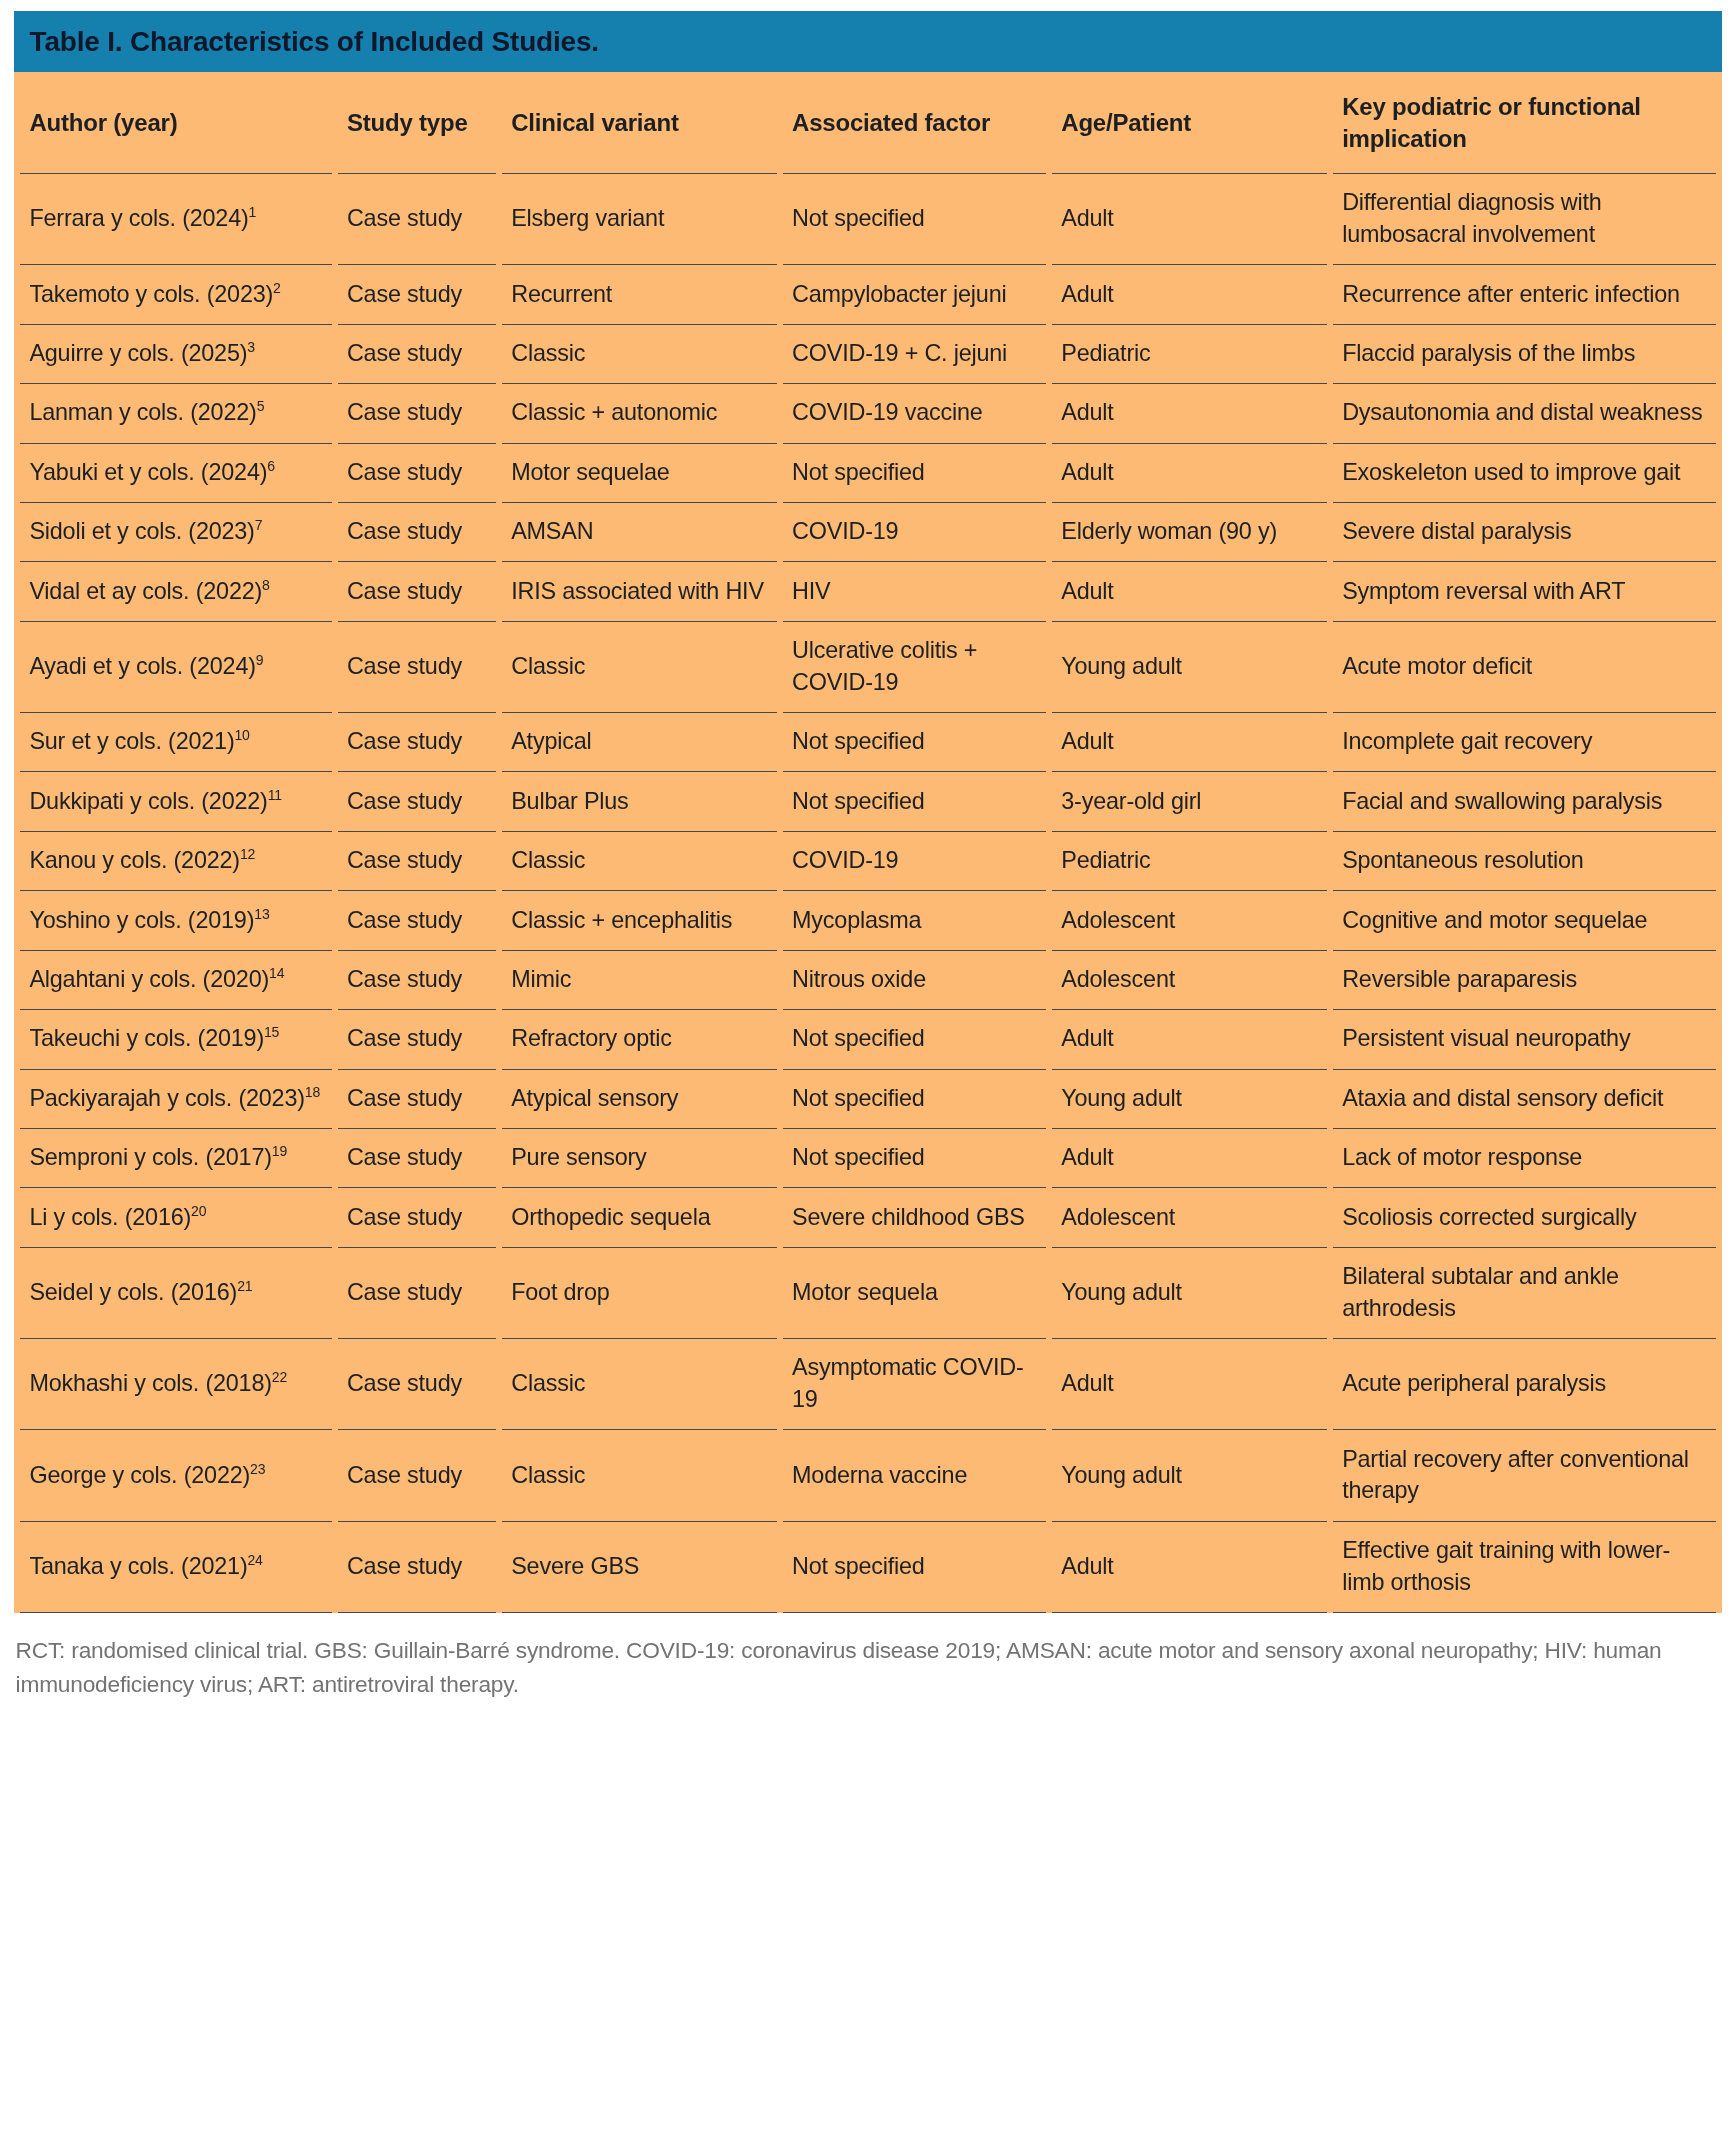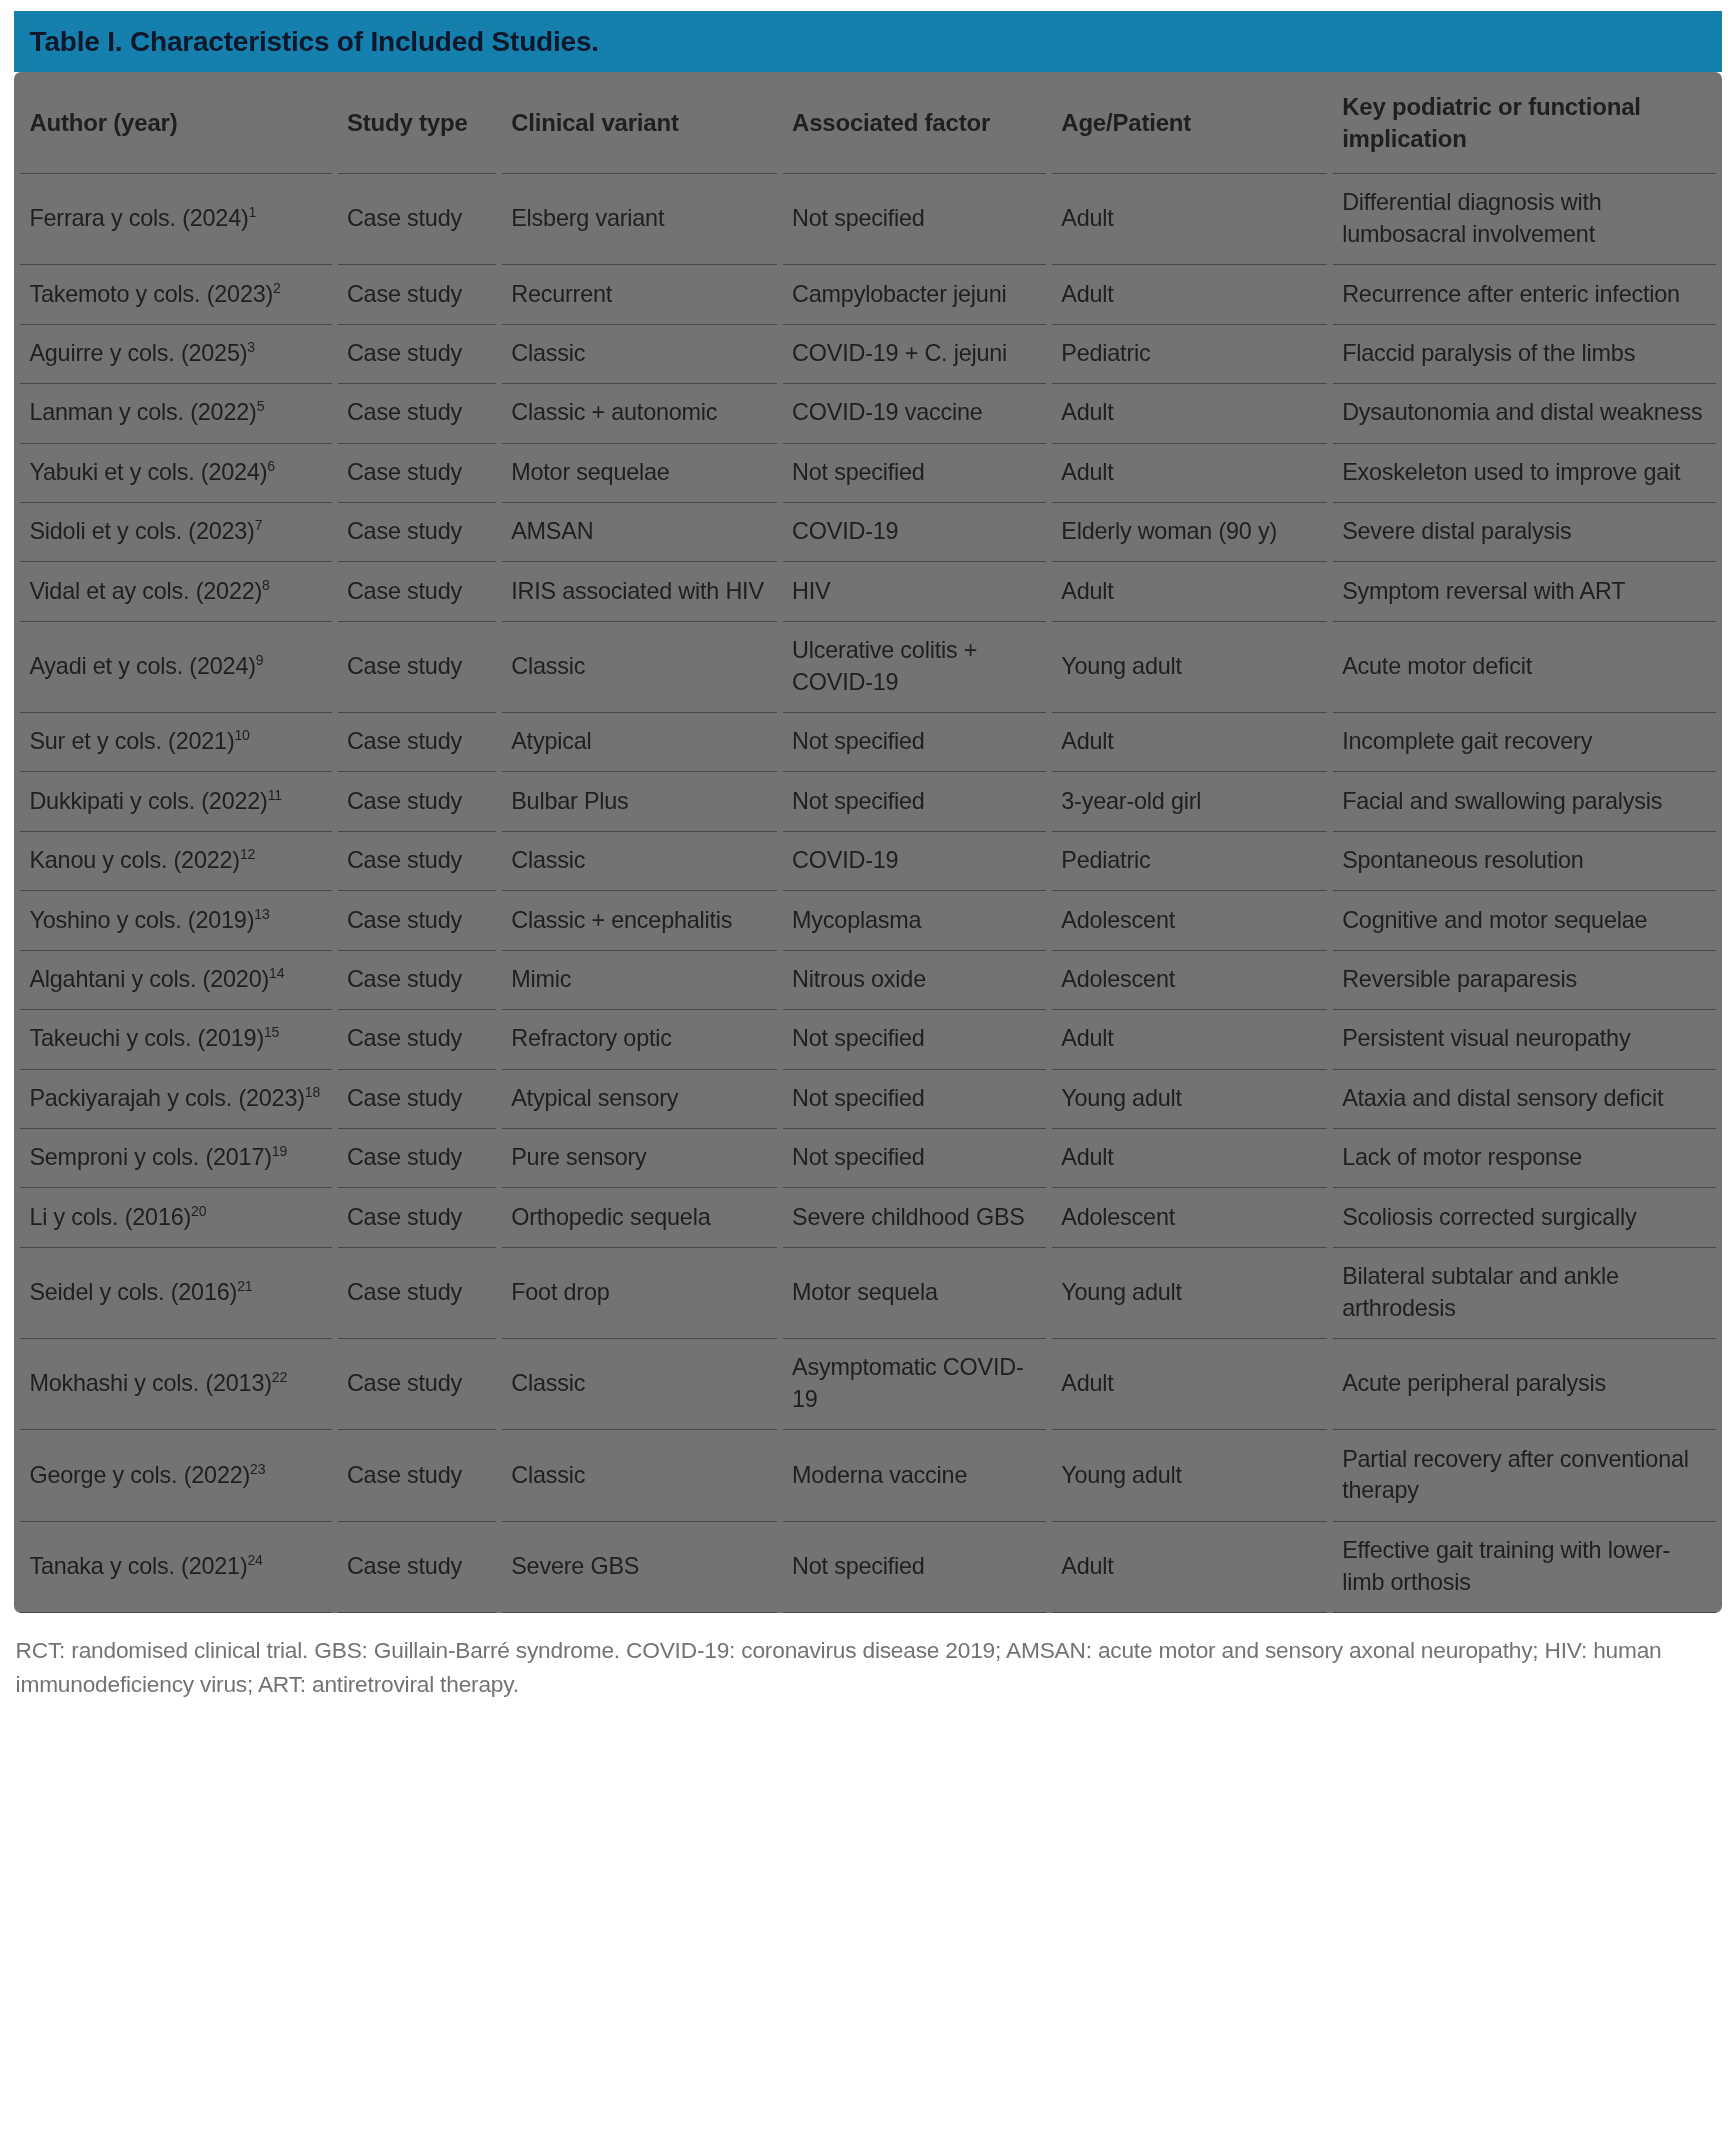--- a/index.html
+++ b/index.html
@@ -75,21 +75,21 @@
 </style>
 </head>
 <body>
 
 <div class="page">
 
   <header class="title-bar" style="background: rgb(21, 128, 173);">
     <span class="title-text">Table I. Characteristics of Included Studies.</span>
   </header>
 
-  <table class="studies" style="background: #737373; border-radius: 7px;">
+  <table class="studies" style="background: #fdba74;">
     <colgroup>
       <col class="c1">
         <col class="c2">
         <col class="c3">
         <col class="c4">
         <col class="c5">
         <col class="c6">
     </colgroup>
     <thead>
       <tr>
@@ -261,21 +261,21 @@
     <tr>
       <td><span>Seidel y cols. (2016)</span><sup>21</sup></td>
       <td>Case study</td>
       <td>Foot drop</td>
       <td>Motor sequela</td>
       <td>Young adult</td>
       <td>Bilateral subtalar and ankle arthrodesis</td>
     </tr>
 
     <tr>
-      <td><span>Mokhashi y cols. (2013)</span><sup>22</sup></td>
+      <td><span>Mokhashi y cols. (2018)</span><sup>22</sup></td>
       <td>Case study</td>
       <td>Classic</td>
       <td>Asymptomatic COVID-19</td>
       <td>Adult</td>
       <td>Acute peripheral paralysis</td>
     </tr>
 
     <tr>
       <td><span>George y cols. (2022)</span><sup>23</sup></td>
       <td>Case study</td>

